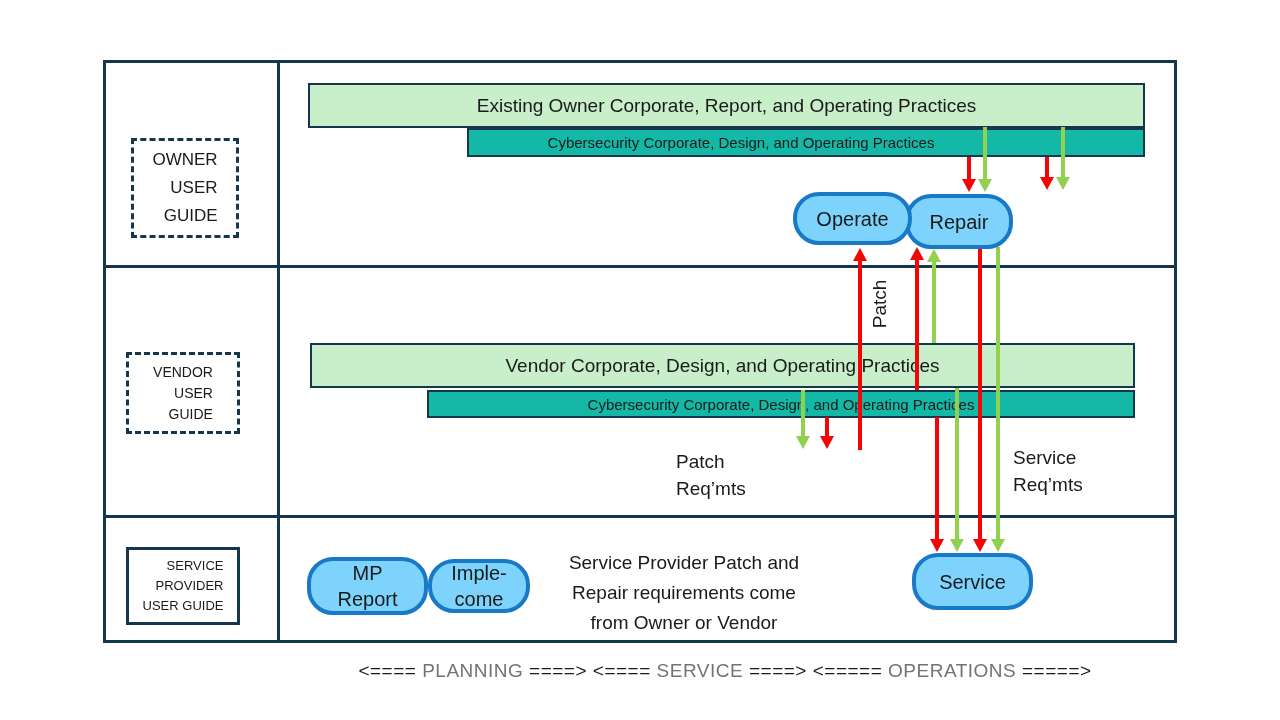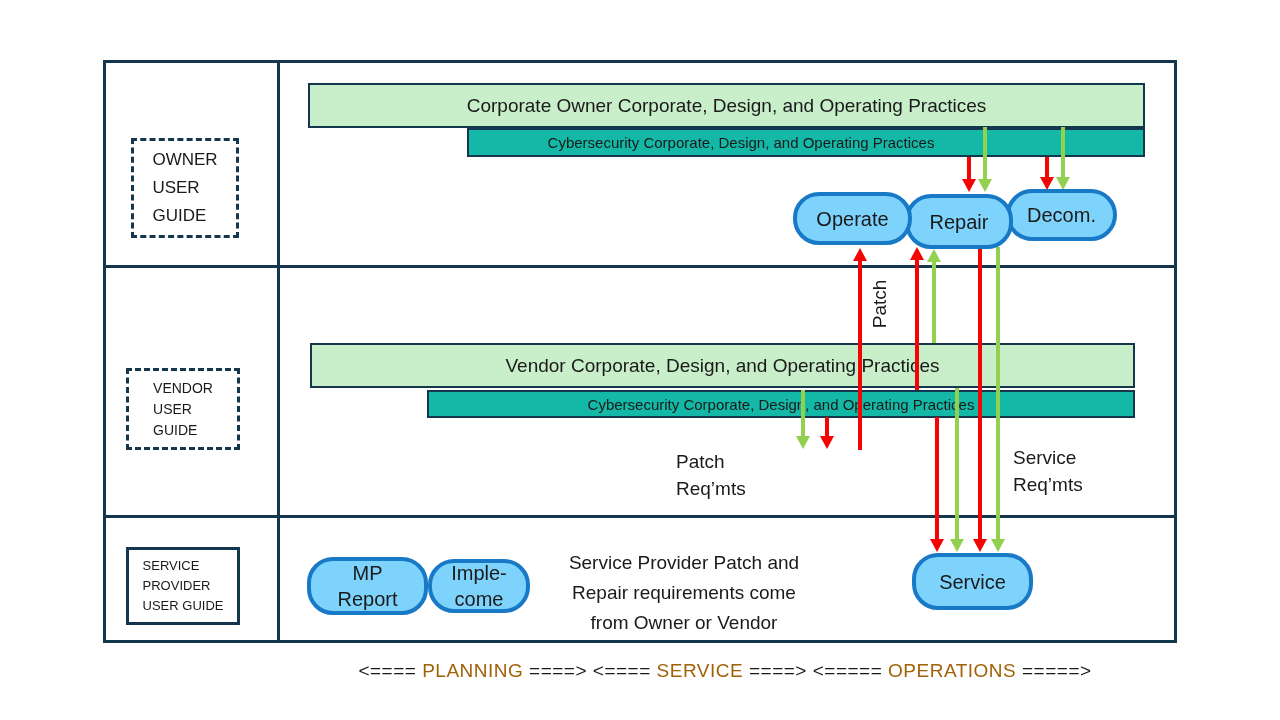--- a/index.html
+++ b/index.html
@@ -8,25 +8,25 @@
 
   
   .frame{position:absolute;left:103px;top:60px;width:1074px;height:583px;
          border:3px solid #14374e;box-sizing:border-box;}
   .vdiv{position:absolute;left:277px;top:60px;width:3px;height:583px;background:#14374e;}
   .hdiv{position:absolute;left:103px;width:1074px;height:3px;background:#14374e;}
   .hdiv.r1{top:265px;} .hdiv.r2{top:515px;}
 
   
   .guide{position:absolute;box-sizing:border-box;display:flex;align-items:center;justify-content:center;
-         text-align:left;white-space:pre-line;background:#fff;}
+         text-align:right;white-space:pre-line;background:#fff;}
   .guide.dashed{border:3px dashed #14374e;}
   .guide.solid{border:3px solid #14374e;}
   .g-owner{left:131px;top:138px;width:108px;height:100px;font-size:17px;line-height:28px;}
-  .g-vendor{left:126px;top:368px;width:114px;height:82px;font-size:14px;line-height:21px;}
+  .g-vendor{left:126px;top:352px;width:114px;height:82px;font-size:14px;line-height:21px;}
   .g-service{left:126px;top:547px;width:114px;height:78px;font-size:13px;line-height:20px;}
 
   
   .bar{position:absolute;box-sizing:border-box;border:2px solid #14374e;display:flex;
        align-items:center;justify-content:center;z-index:1;}
   .bar.green{background:#c8efc9;font-size:19px;}
   .bar.pink{background:#14b8a6;font-size:15px;}
   .b-owner-green{left:308px;top:83px;width:837px;height:45px;}
   .b-owner-pink{left:467px;top:128px;width:678px;height:29px;padding-right:130px;}
   .b-vendor-green{left:310px;top:343px;width:825px;height:45px;}
@@ -63,21 +63,21 @@
   .l-servicereq{left:1013px;top:444px;}
   .l-patch-rot{left:842px;top:293px;width:70px;height:22px;text-align:center;
                transform:rotate(-90deg);font-size:19px;z-index:4;}
   .l-note{left:533px;top:548px;width:302px;text-align:center;font-size:19px;line-height:30px;
           white-space:pre-line;z-index:4;}
 
   
   .legend{position:absolute;left:280px;top:660px;width:890px;text-align:center;
           font-size:19px;letter-spacing:0.5px;}
   .legend .sep{color:#1a1a1a;}
-  .legend .term{color:#a16207;}
+  .legend .term{color:#737373;}
 </style>
 </head>
 <body>
 
 <div class="canvas">
 
   <div class="frame"></div>
   <div class="vdiv"></div>
   <div class="hdiv r1"></div>
   <div class="hdiv r2"></div>
@@ -85,21 +85,21 @@
   <div class="guide dashed g-owner">OWNER
 USER
 GUIDE</div>
   <div class="guide dashed g-vendor">VENDOR
 USER
 GUIDE</div>
   <div class="guide solid g-service">SERVICE
 PROVIDER
 USER GUIDE</div>
 
-  <div class="bar green b-owner-green">Corporate Owner Corporate, Design, and Operating Practices</div>
+  <div class="bar green b-owner-green">Existing Owner Corporate, Report, and Operating Practices</div>
   <div class="bar pink b-owner-pink">Cybersecurity Corporate, Design, and Operating Practices</div>
 
   <div class="bar green b-vendor-green">Vendor Corporate, Design, and Operating Practices</div>
   <div class="bar pink b-vendor-pink">Cybersecurity Corporate, Design, and Operating Practices</div>
 
   <div class="varr red down" style="left:967px;top:157px;height:23px;"></div>
   <div class="varr green down" style="left:983px;top:127px;height:53px;"></div>
   <div class="varr red down" style="left:1045px;top:157px;height:21px;"></div>
   <div class="varr green down" style="left:1061px;top:127px;height:51px;"></div>
 
@@ -108,21 +108,20 @@
   <div class="varr green up" style="left:932px;top:261px;height:82px;"></div>
   <div class="varr red down" style="left:978px;top:247px;height:293px;"></div>
   <div class="varr green down" style="left:996px;top:247px;height:293px;"></div>
   <div class="varr green down" style="left:801px;top:390px;height:47px;"></div>
   <div class="varr red down" style="left:825px;top:417px;height:20px;"></div>
   <div class="varr red down" style="left:935px;top:417px;height:123px;"></div>
   <div class="varr green down" style="left:955px;top:388px;height:152px;"></div>
 
   <div class="node n-operate">Operate</div>
   <div class="node n-repair">Repair</div>
-  <div class="node n-decom">Decom.</div>
   <div class="node n-mp">MP
 Report</div>
   <div class="node n-implement">Imple-
 come</div>
   <div class="node n-service">Service</div>
 
   <div class="lbl l-patch-rot">Patch</div>
   <div class="lbl l-patchreq">Patch
 Req’mts</div>
   <div class="lbl l-servicereq">Service

